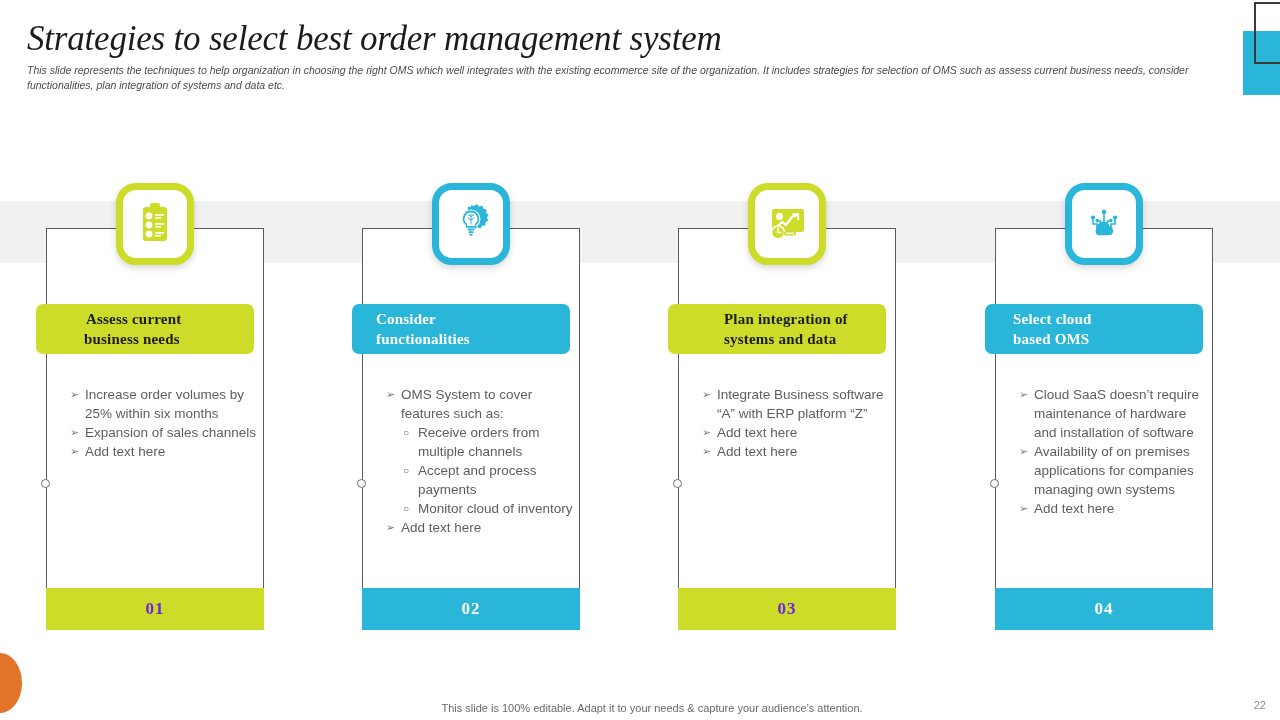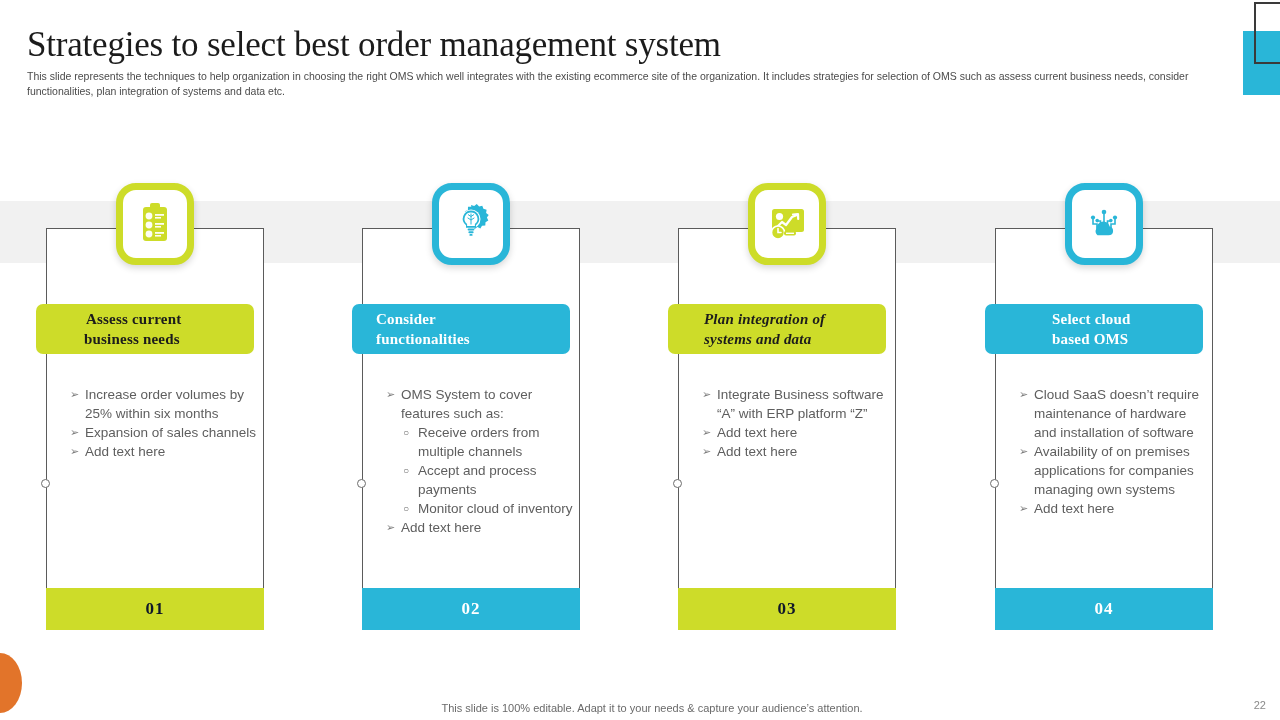--- a/index.html
+++ b/index.html
@@ -44,22 +44,23 @@
     width: 44px;
     height: 60px;
     background: #e2742a;
     border-radius: 50%;
   }
 
   
   .header {
     position: absolute;
     left: 27px;
-    top: 24px;
+    top: 18px;
     width: 1200px;
+    font-style: italic;
   }
   .slide-title {
     font-family: "Liberation Serif", serif;
     font-size: 35px;
     font-weight: 400;
     color: #1b1b1b;
     letter-spacing: -0.2px;
     line-height: 42px;
     white-space: nowrap;
   }
@@ -165,25 +166,25 @@
   .title-pill .pill-line {
     font-family: "Liberation Serif", serif;
     font-weight: bold;
     font-size: 15px;
     line-height: 20px;
     letter-spacing: 0.2px;
     white-space: nowrap;
   }
   .title-pill.green .pill-line { color: #1c1c1c; }
   .title-pill.cyan  .pill-line { color: #ffffff; }
-  .title-pill.c4-pill { padding-left: 67px; }
+  .title-pill.c4-pill { padding-left: 28px; }
   .title-pill.c4-pill .pill-line { text-align: left; }
   .title-pill.c1-pill .pill-line:nth-child(1) { padding-left: 2px; }
   .title-pill.c2-pill { padding-left: 24px; }
-  .title-pill.c3-pill { padding-left: 36px; font-style: italic; }
+  .title-pill.c3-pill { padding-left: 56px; }
 
   
   .bullets {
     position: absolute;
     left: 24px;
     top: 157px;
     width: 190px;
   }
   .bullet-row {
     display: flex;
@@ -216,21 +217,21 @@
     width: 218px;
     height: 42px;
     display: flex;
     align-items: center;
     justify-content: center;
     font-family: "Liberation Serif", serif;
     font-weight: bold;
     font-size: 17px;
     letter-spacing: 1px;
   }
-  .num-bar.green { background: #cddc29; color: #0f172a; }
+  .num-bar.green { background: #cddc29; color: #6d28d9; }
   .num-bar.cyan  { background: #29b6d8; color: #ffffff; }
 
   
   .footer-note {
     position: absolute;
     left: 12px;
     top: 702px;
     width: 1280px;
     text-align: center;
     font-size: 11px;

